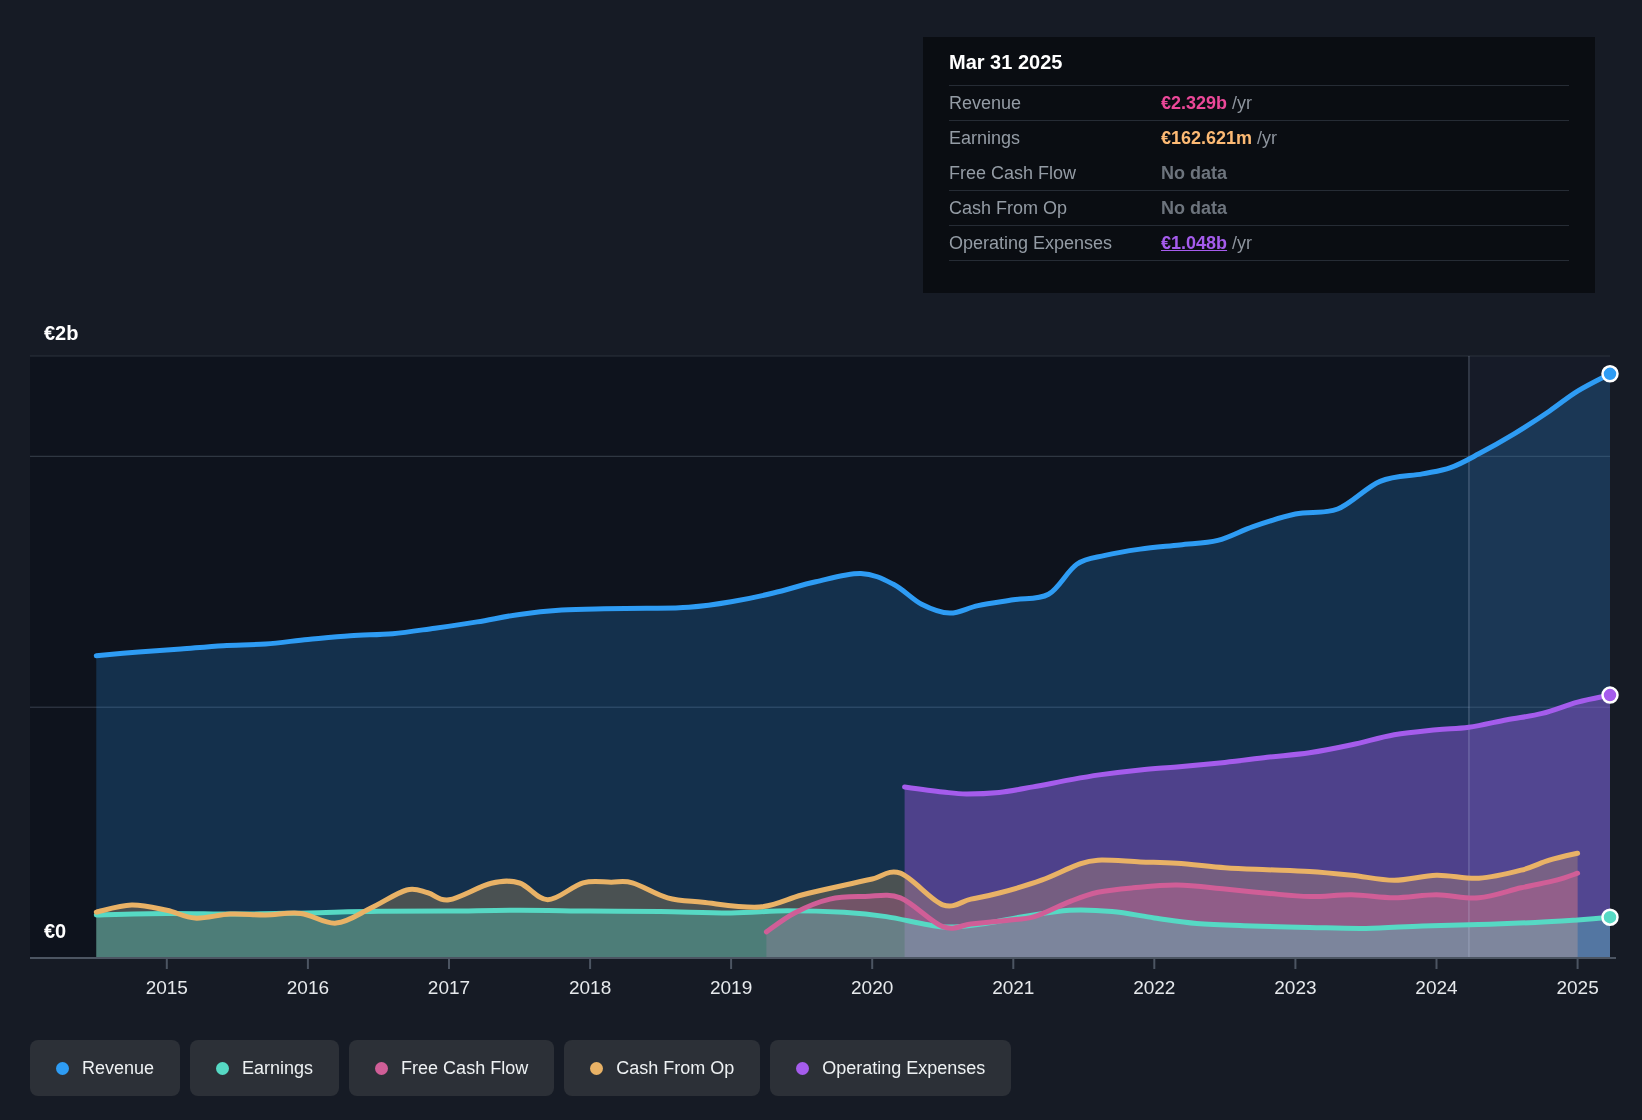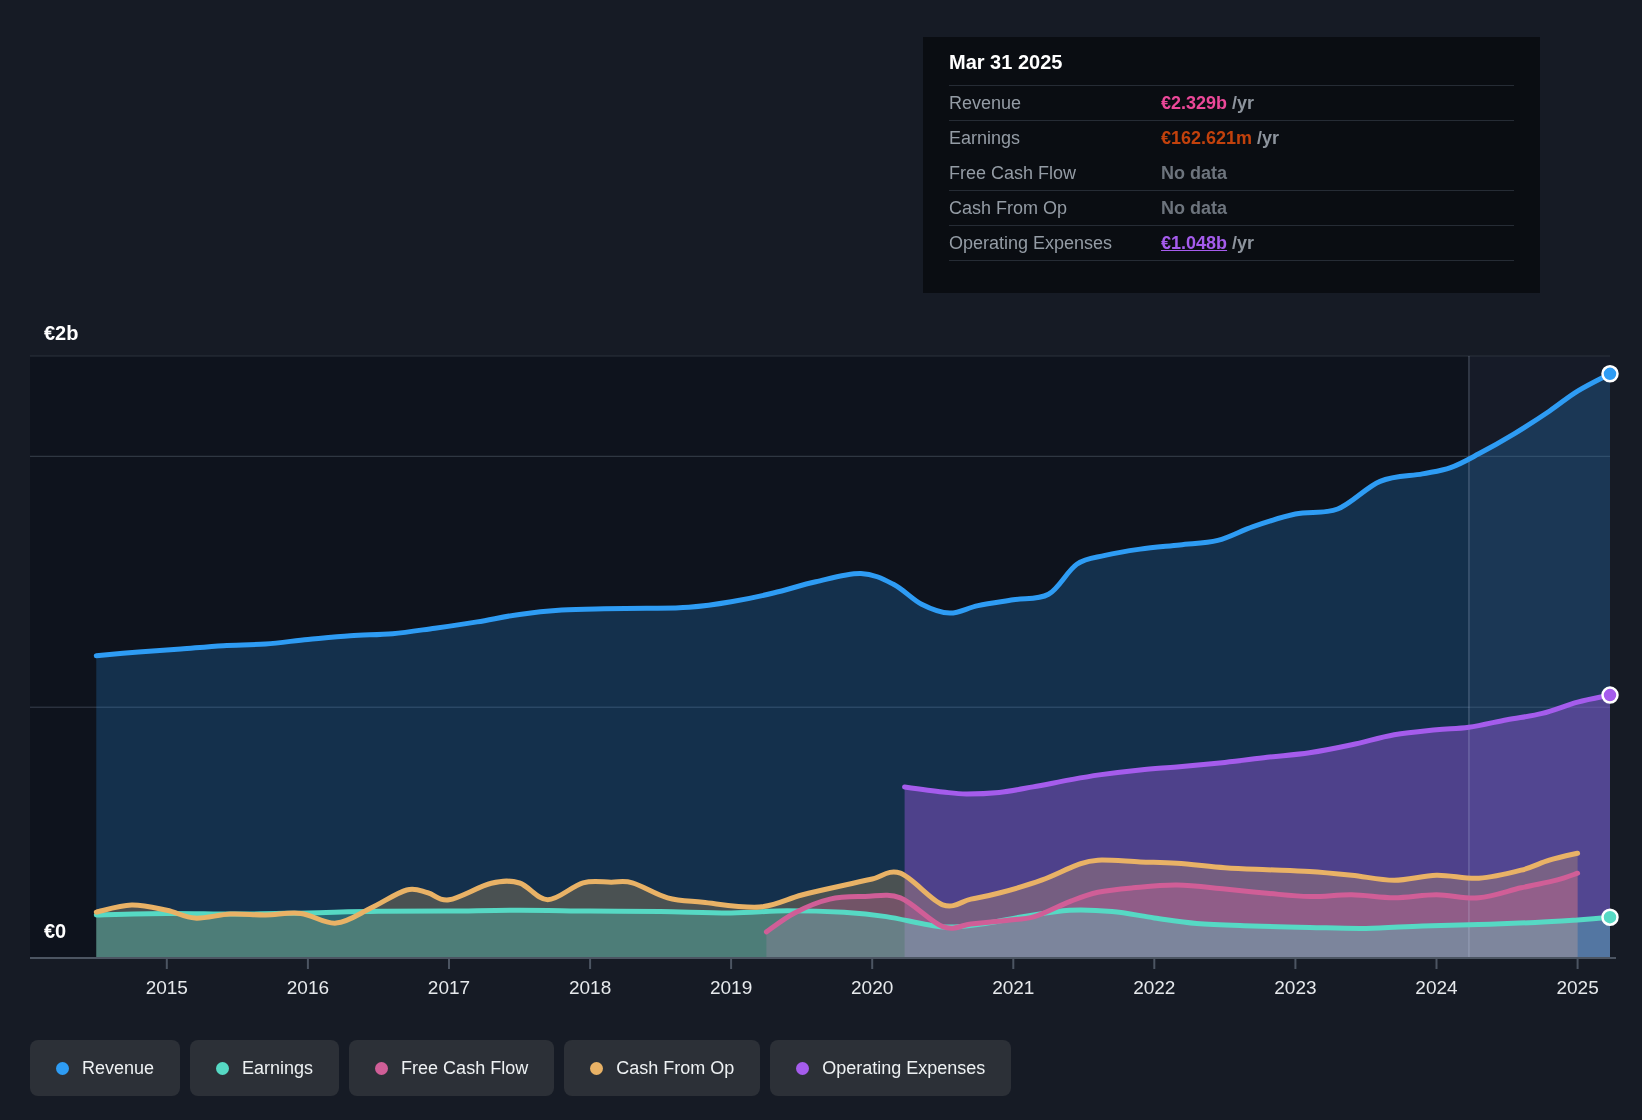--- a/index.html
+++ b/index.html
@@ -4,33 +4,33 @@
 <style>
   html,body{margin:0;padding:0}
   body{
     width:1642px;height:1120px;position:relative;overflow:hidden;
     background:#161b25;
     font-family:"Liberation Sans",sans-serif;
   }
   #chart-svg{position:absolute;left:0;top:0}
   
   .tooltip{
-    position:absolute;left:923px;top:37px;width:617px;height:256px;
+    position:absolute;left:923px;top:37px;width:672px;height:256px;
     background:#0a0d12;box-sizing:border-box;padding:0 26px;z-index:6;
   }
   .tt-title{
     color:#ffffff;font-size:20px;font-weight:700;
     padding:14px 0 11px 0;border-bottom:1px solid #262c35;
   }
   .tt-row{display:flex;align-items:center;height:35px;box-sizing:border-box}
   .tt-row.sep{border-bottom:1px solid #262c35}
   .tt-label{width:212px;flex:0 0 212px;color:#949ca5;font-size:18px}
   .tt-val{font-size:18px;color:#e8eaed}
   .tt-val b{font-weight:700}
-  .tt-val .sfx{color:#8d949d;font-weight:700}
+  .tt-val .sfx{color:#8d949d;font-weight:400}
   .tt-val.nodata b{font-weight:700;color:#6d747d}
   
   .legend{position:absolute;left:30px;top:1040px;display:flex;gap:10px;z-index:6}
   .lg-btn{
     display:flex;align-items:center;gap:13px;height:56px;padding:0 26px;
     background:#2c3037;border:none;border-radius:8px;
     color:#eef1f3;font-size:18px;font-family:"Liberation Sans",sans-serif;
     cursor:pointer;white-space:nowrap;
   }
   .lg-dot{width:13px;height:13px;border-radius:50%;background:#888}
@@ -88,21 +88,21 @@
 <div class="tooltip">
   <div class="tt-title">Mar 31 2025</div>
 
   <div class="tt-row sep">
     <span class="tt-label">Revenue</span>
     <span class="tt-val"><b style="color: #ec4899;">€2.329b</b><span class="sfx"> /yr</span></span>
   </div>
 
   <div class="tt-row">
     <span class="tt-label">Earnings</span>
-    <span class="tt-val"><b style="color: #c2410c;">€162.621m</b><span class="sfx"> /yr</span></span>
+    <span class="tt-val"><b style="color: #fdba74;">€162.621m</b><span class="sfx"> /yr</span></span>
   </div>
 
 
   <div class="tt-row sep">
     <span class="tt-label">Free Cash Flow</span>
     <span class="tt-val nodata"><b style="color: rgb(109, 116, 125);">No data</b><span class="sfx"></span></span>
   </div>
 
   <div class="tt-row sep">
     <span class="tt-label">Cash From Op</span>

